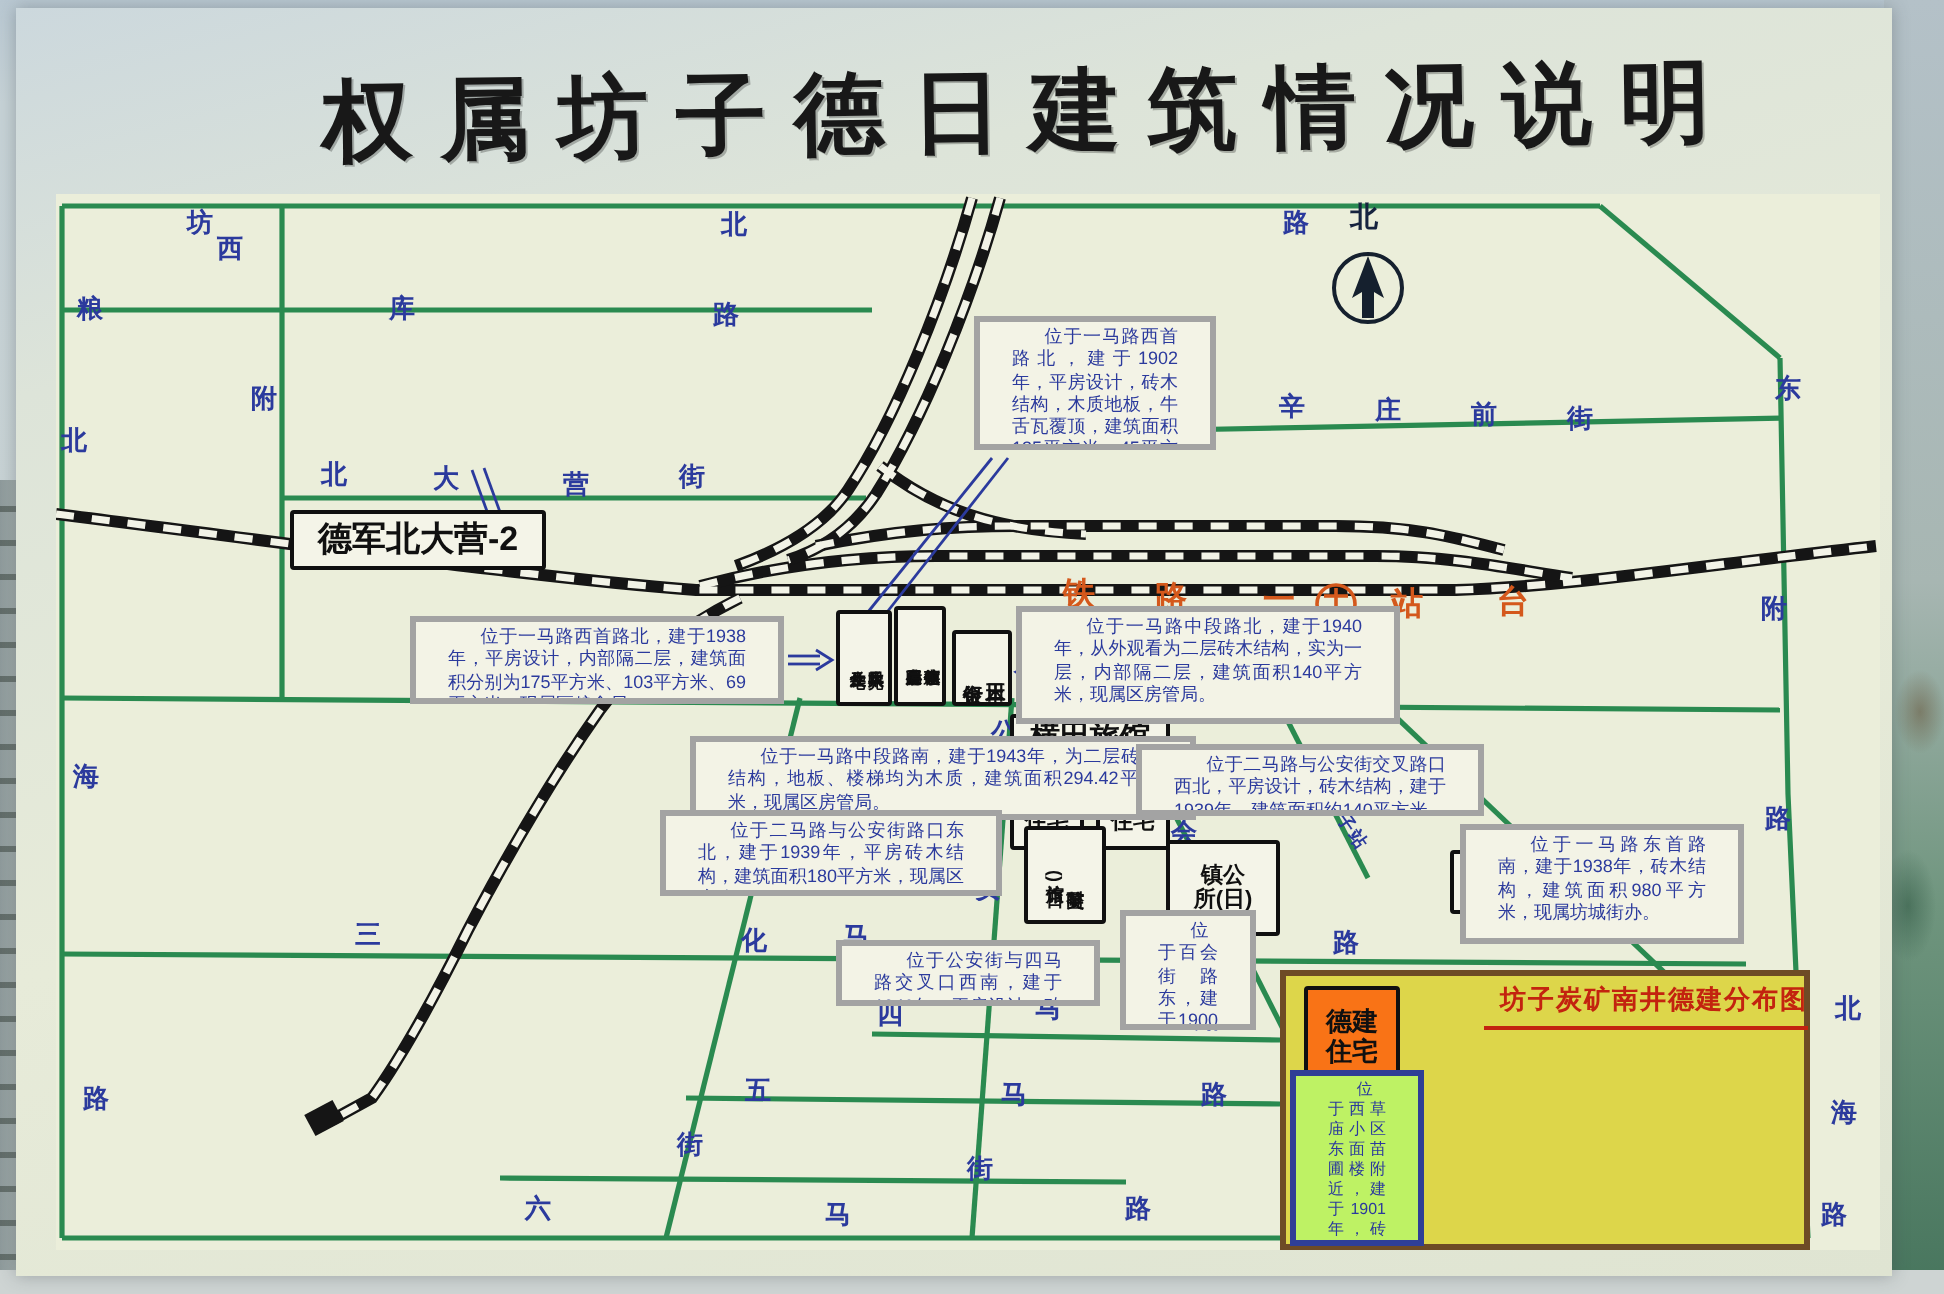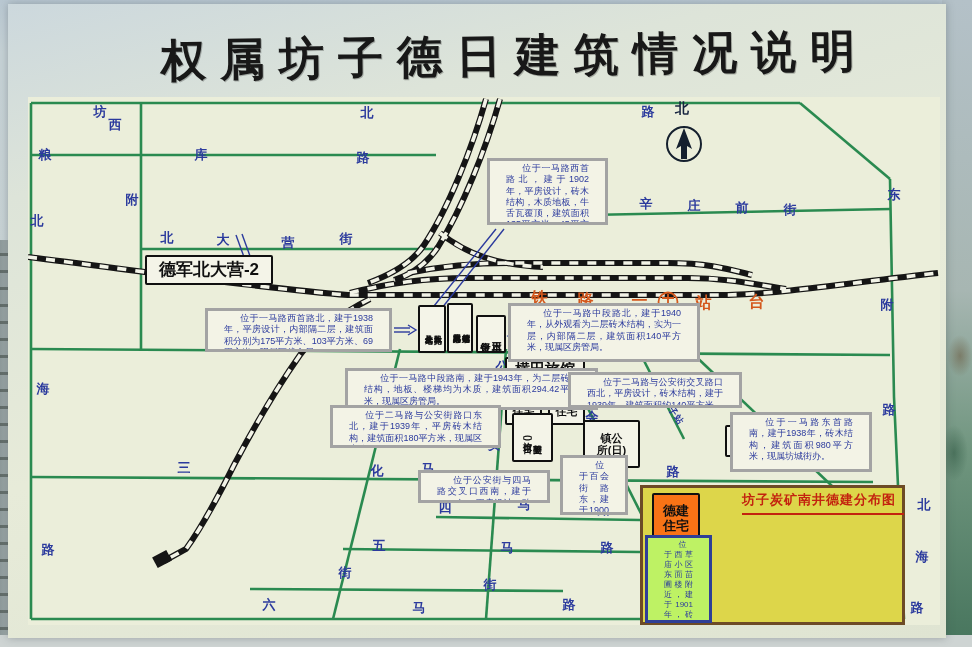--- a/index.html
+++ b/index.html
@@ -65,21 +65,21 @@
   }
   .notebox.yellowbg{background:#bef264;border-color:#2f3f96;font-size:8px;}
 
   .inset{
     position:absolute;left:612px;top:388px;width:265px;height:140px;
     background:#ddd64a;border:3px solid #6d4b26;box-sizing:border-box;
   }
   .inset-title{
     position:absolute;left:714px;top:394px;width:162px;height:22px;
     color:#c3230f;font-weight:bold;font-size:13px;letter-spacing:1px;
-    text-align:left;border-bottom:2px solid #c3230f;white-space:nowrap;
+    text-align:right;border-bottom:2px solid #c3230f;white-space:nowrap;
   }
   .compass-label{
     position:absolute;left:654px;top:12px;transform:translate(-50%,-50%);
     font-weight:bold;font-size:14px;color:#16233f;
   }
 </style>
 </head>
 <body>
 
 <div class="margin-left"></div>

